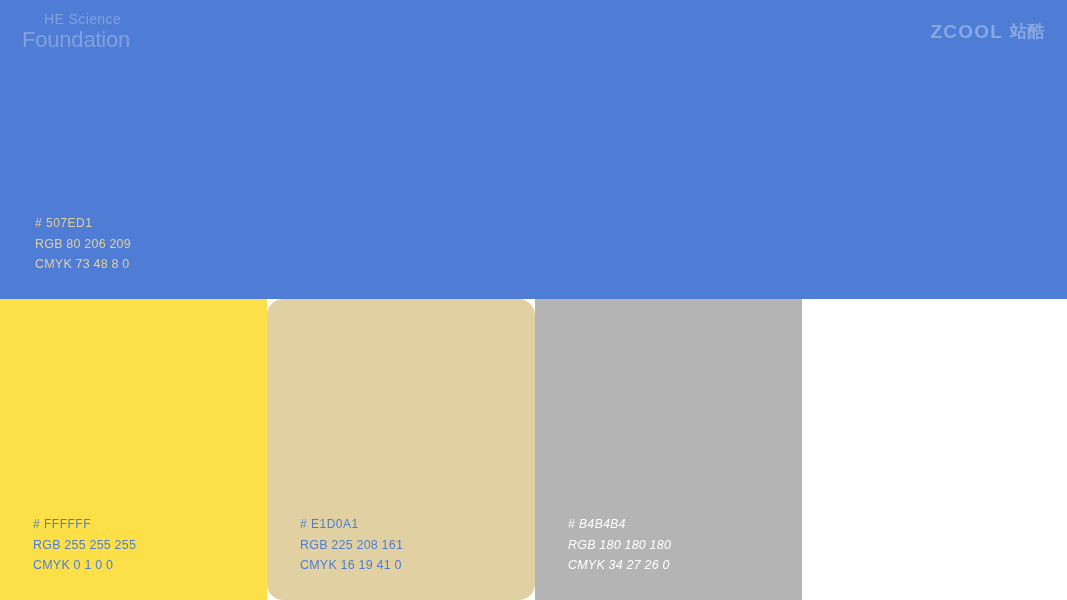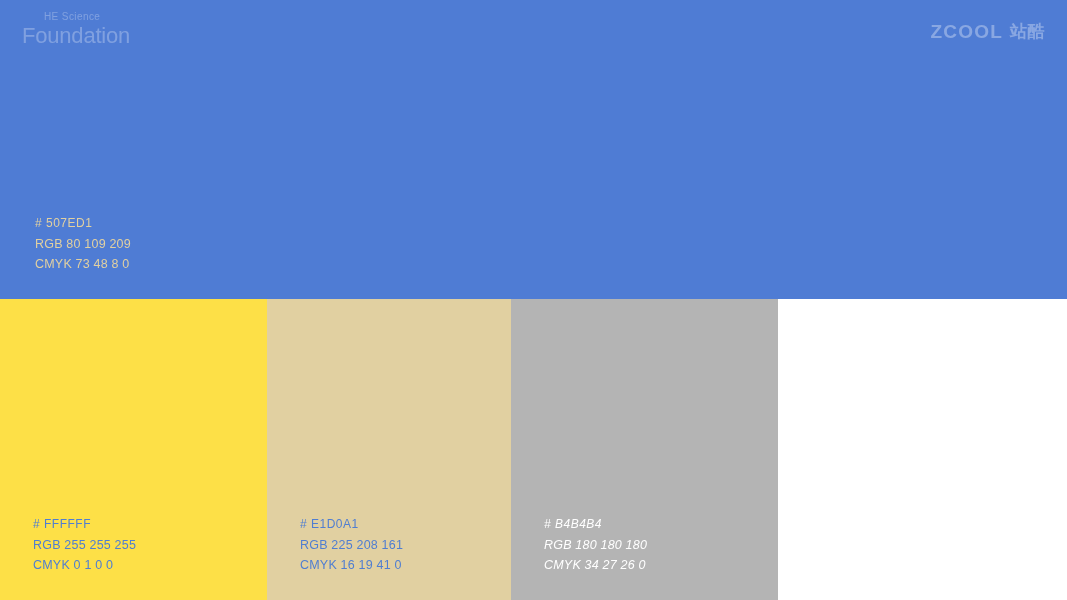--- a/index.html
+++ b/index.html
@@ -33,21 +33,21 @@
   
   #brand-logo {
     position: absolute;
     left: 22px;
     top: 12px;
     line-height: 1;
     user-select: none;
   }
   #brand-logo .logo-line-top {
     display: block;
-    font-size: 10px;
+    font-size: 14px;
     font-weight: 400;
     letter-spacing: 0.4px;
     color: rgba(255, 255, 255, 0.28);
     margin-left: 22px;
     margin-bottom: 3px;
   }
   #brand-logo .logo-line-bottom {
     display: block;
     font-size: 22px;
     font-weight: 400;
@@ -119,21 +119,21 @@
     height: 301px;
     display: flex;
   }
   .color-panel {
     position: relative;
     height: 301px;
     flex: 0 0 auto;
   }
   #panel-black  { width: 266px; background: #000000; }
   #panel-white  { width: 267px; background: #FFFFFF; }
-  #panel-tan    { width: 244px; background: #E1D0A1; }
+  #panel-tan    { width: 268px; background: #E1D0A1; border-radius: 16px; }
   #panel-gray   { width: 267px; background: #B4B4B4; }
 
   .color-panel .swatch-label {
     left: 33px;
     top: 219px;
   }
 </style>
 </head>
 <body>
 
@@ -146,21 +146,21 @@
       <span class="logo-line-bottom">Foundation</span>
     </div>
 
     <div id="zcool-watermark">
       <span class="zcool-latin">ZCOOL</span>
       <span class="zcool-cjk">站酷</span>
     </div>
 
     <div class="swatch-label" id="swatch-label-blue" style="color: rgb(225, 208, 161);">
       <span class="label-hex"># 507ED1</span>
-      <span class="label-rgb">RGB 80 109 209</span>
+      <span class="label-rgb">RGB 80 206 209</span>
       <span class="label-cmyk">CMYK 73 48 8 0</span>
     </div>
   </div>
 
   <div id="panel-row">
 
 
     <div class="color-panel" id="panel-white" style="background: #fde047;">
       <div class="swatch-label" style="color: rgb(80, 126, 209);">
         <span class="label-hex"># FFFFFF</span>

